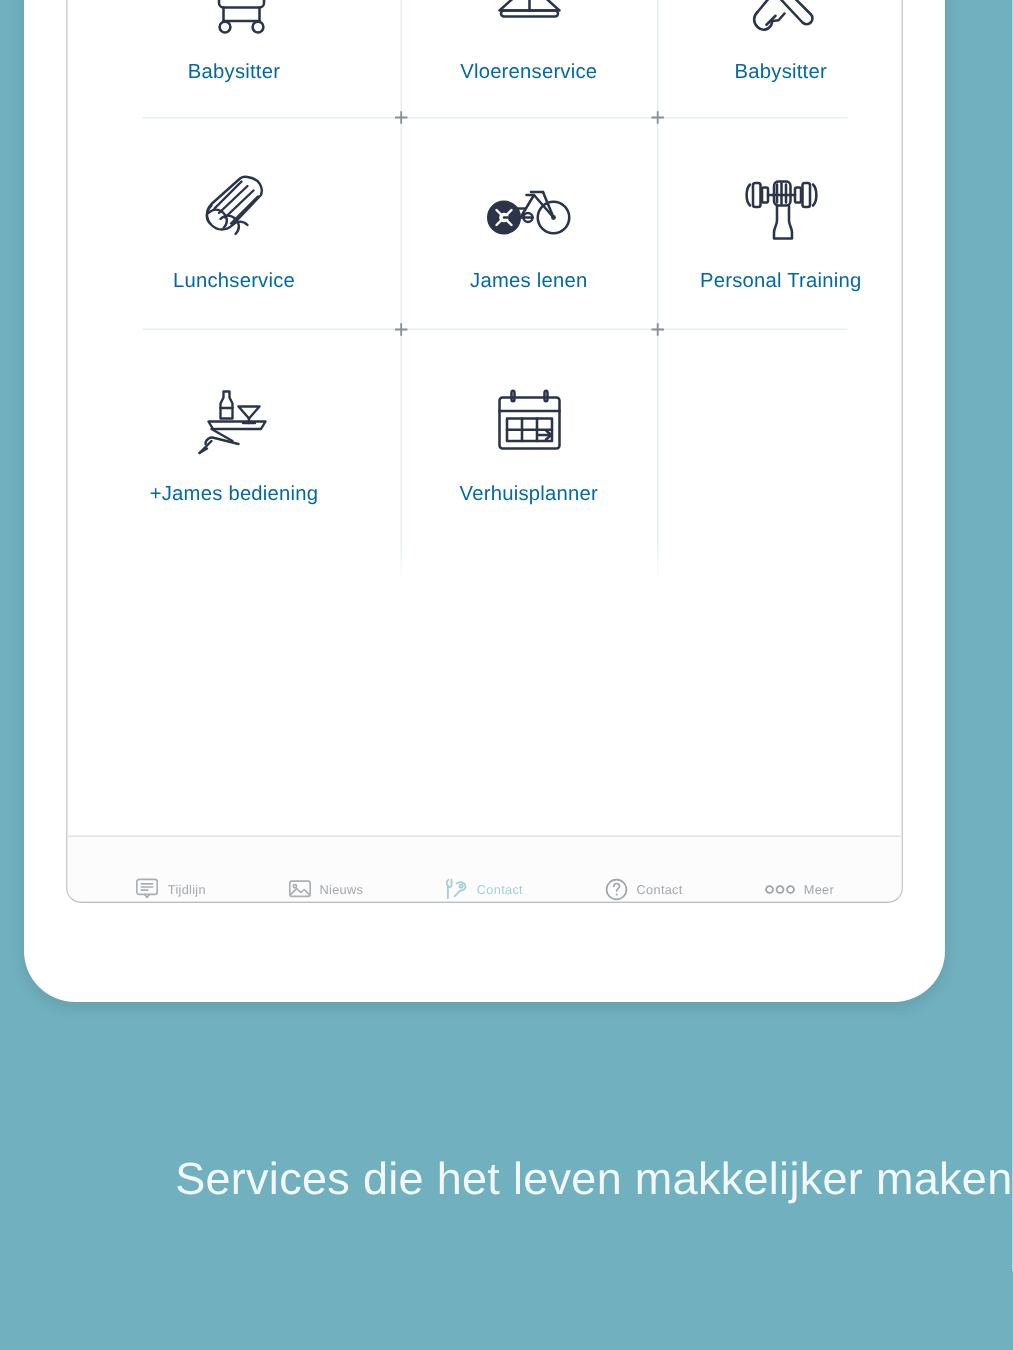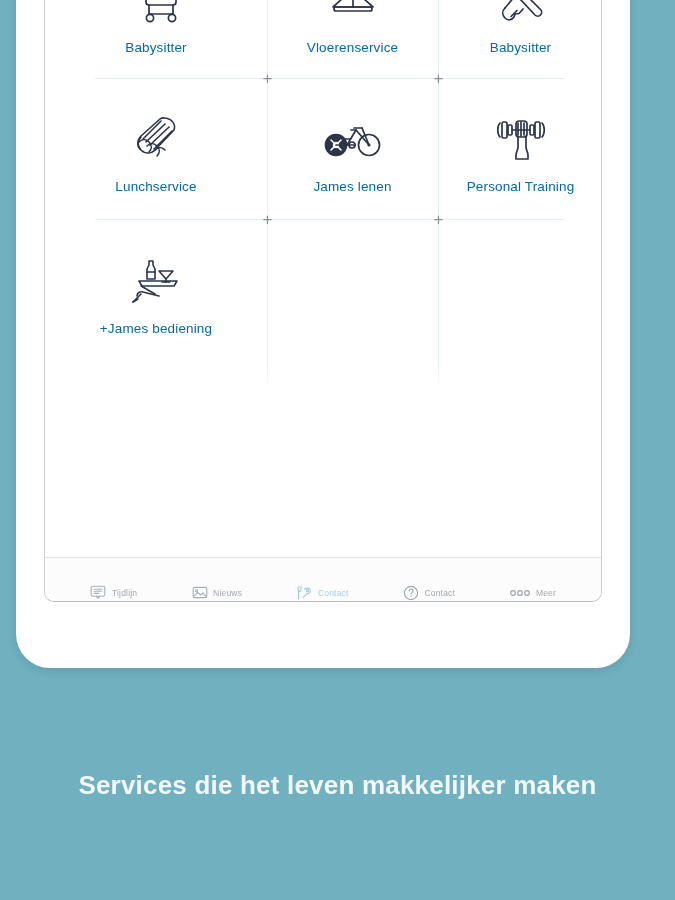--- a/index.html
+++ b/index.html
@@ -156,24 +156,24 @@
     letter-spacing: 0.2px;
   }
   .nav-item.active .nav-label { color: #9fcdd6; }
 
   
   .headline {
     position: absolute;
     left: 0;
     top: 770px;
     width: 100%;
-    text-align: center;
+    text-align: right;
     color: #f2f8f9;
-    font-size: 26px;
-    font-weight: 700;
+    font-size: 30px;
+    font-weight: 400;
     letter-spacing: 0.2px;
   }
 </style>
 </head>
 <body>
 
 <div class="device-frame">
   <div class="device-screen">
 
     <div class="services-grid">
@@ -307,20 +307,35 @@
               <path d="M14 26 L52 26 L49 31 L17 31 Z"></path>
               <path d="M16 31 L30 39"></path>
               <path d="M12 41 C12 38 15 36 18 37 L34 41"></path>
               <path d="M8 47 L16 39"></path>
               <path d="M8 47 L13 44"></path>
             </svg>
           </div>
           <div class="cell-label">+James bediening</div>
         </div>
 
+        <div class="cell c2">
+          <div class="cell-icon">
+            <svg width="56" height="50" viewBox="0 0 56 50" fill="none" stroke="#2b3448" stroke-width="1.7" stroke-linecap="round" stroke-linejoin="round">
+              <path d="M16 6 C16 4 18 4 18 6 L18 10 C18 12 16 12 16 10 Z"></path>
+              <path d="M38 6 C38 4 40 4 40 6 L40 10 C40 12 38 12 38 10 Z"></path>
+              <rect x="8" y="9" width="40" height="34" rx="2"></rect>
+              <path d="M8 18 L48 18"></path>
+              <rect x="13" y="23" width="30" height="15"></rect>
+              <path d="M23 23 L23 38 M33 23 L33 38"></path>
+              <path d="M13 30.5 L43 30.5"></path>
+              <path d="M34 34 L42 34 M39 31 L42.5 34 L39 37"></path>
+            </svg>
+          </div>
+          <div class="cell-label">Verhuisplanner</div>
+        </div>
 
       </div>
     </div>
 
     <div class="bottom-nav">
 
       <div class="nav-item">
         <span class="nav-ico">
           <svg width="16" height="15" viewBox="0 0 16 15" fill="none" stroke="#a6abb0" stroke-width="1.1" stroke-linecap="round" stroke-linejoin="round">
             <rect x="1.2" y="1.2" width="13.6" height="10" rx="1.6"></rect>

